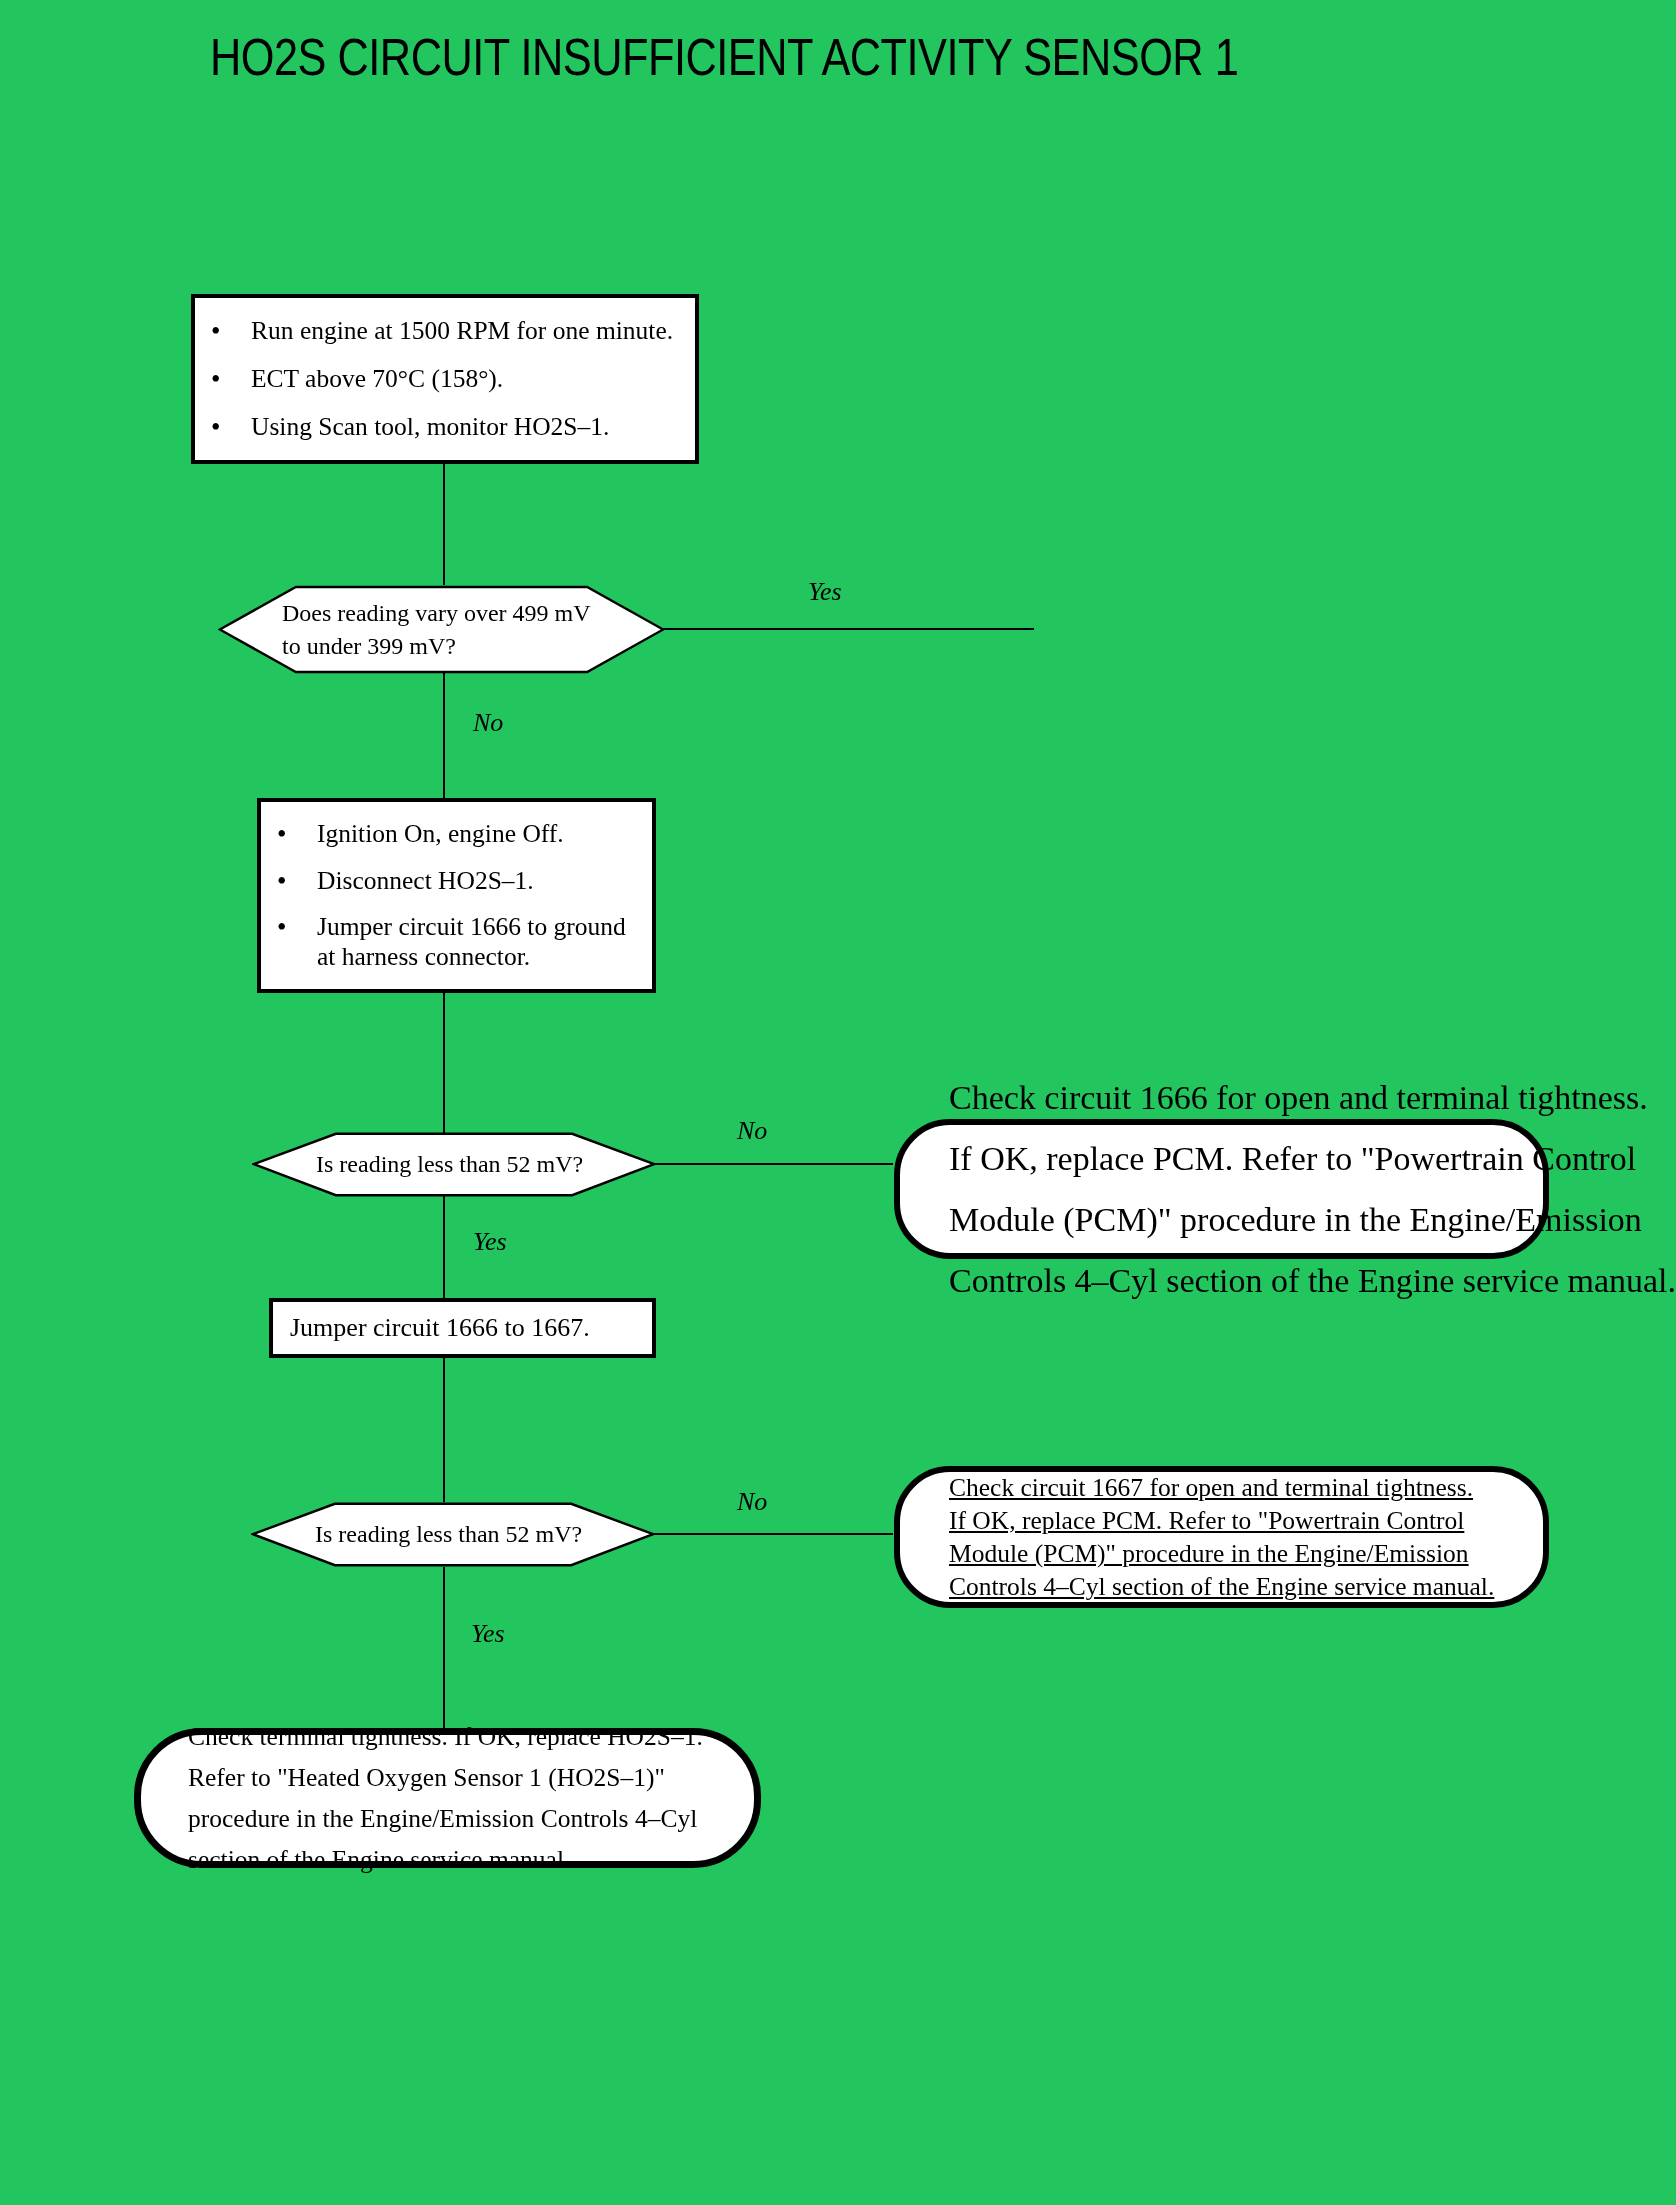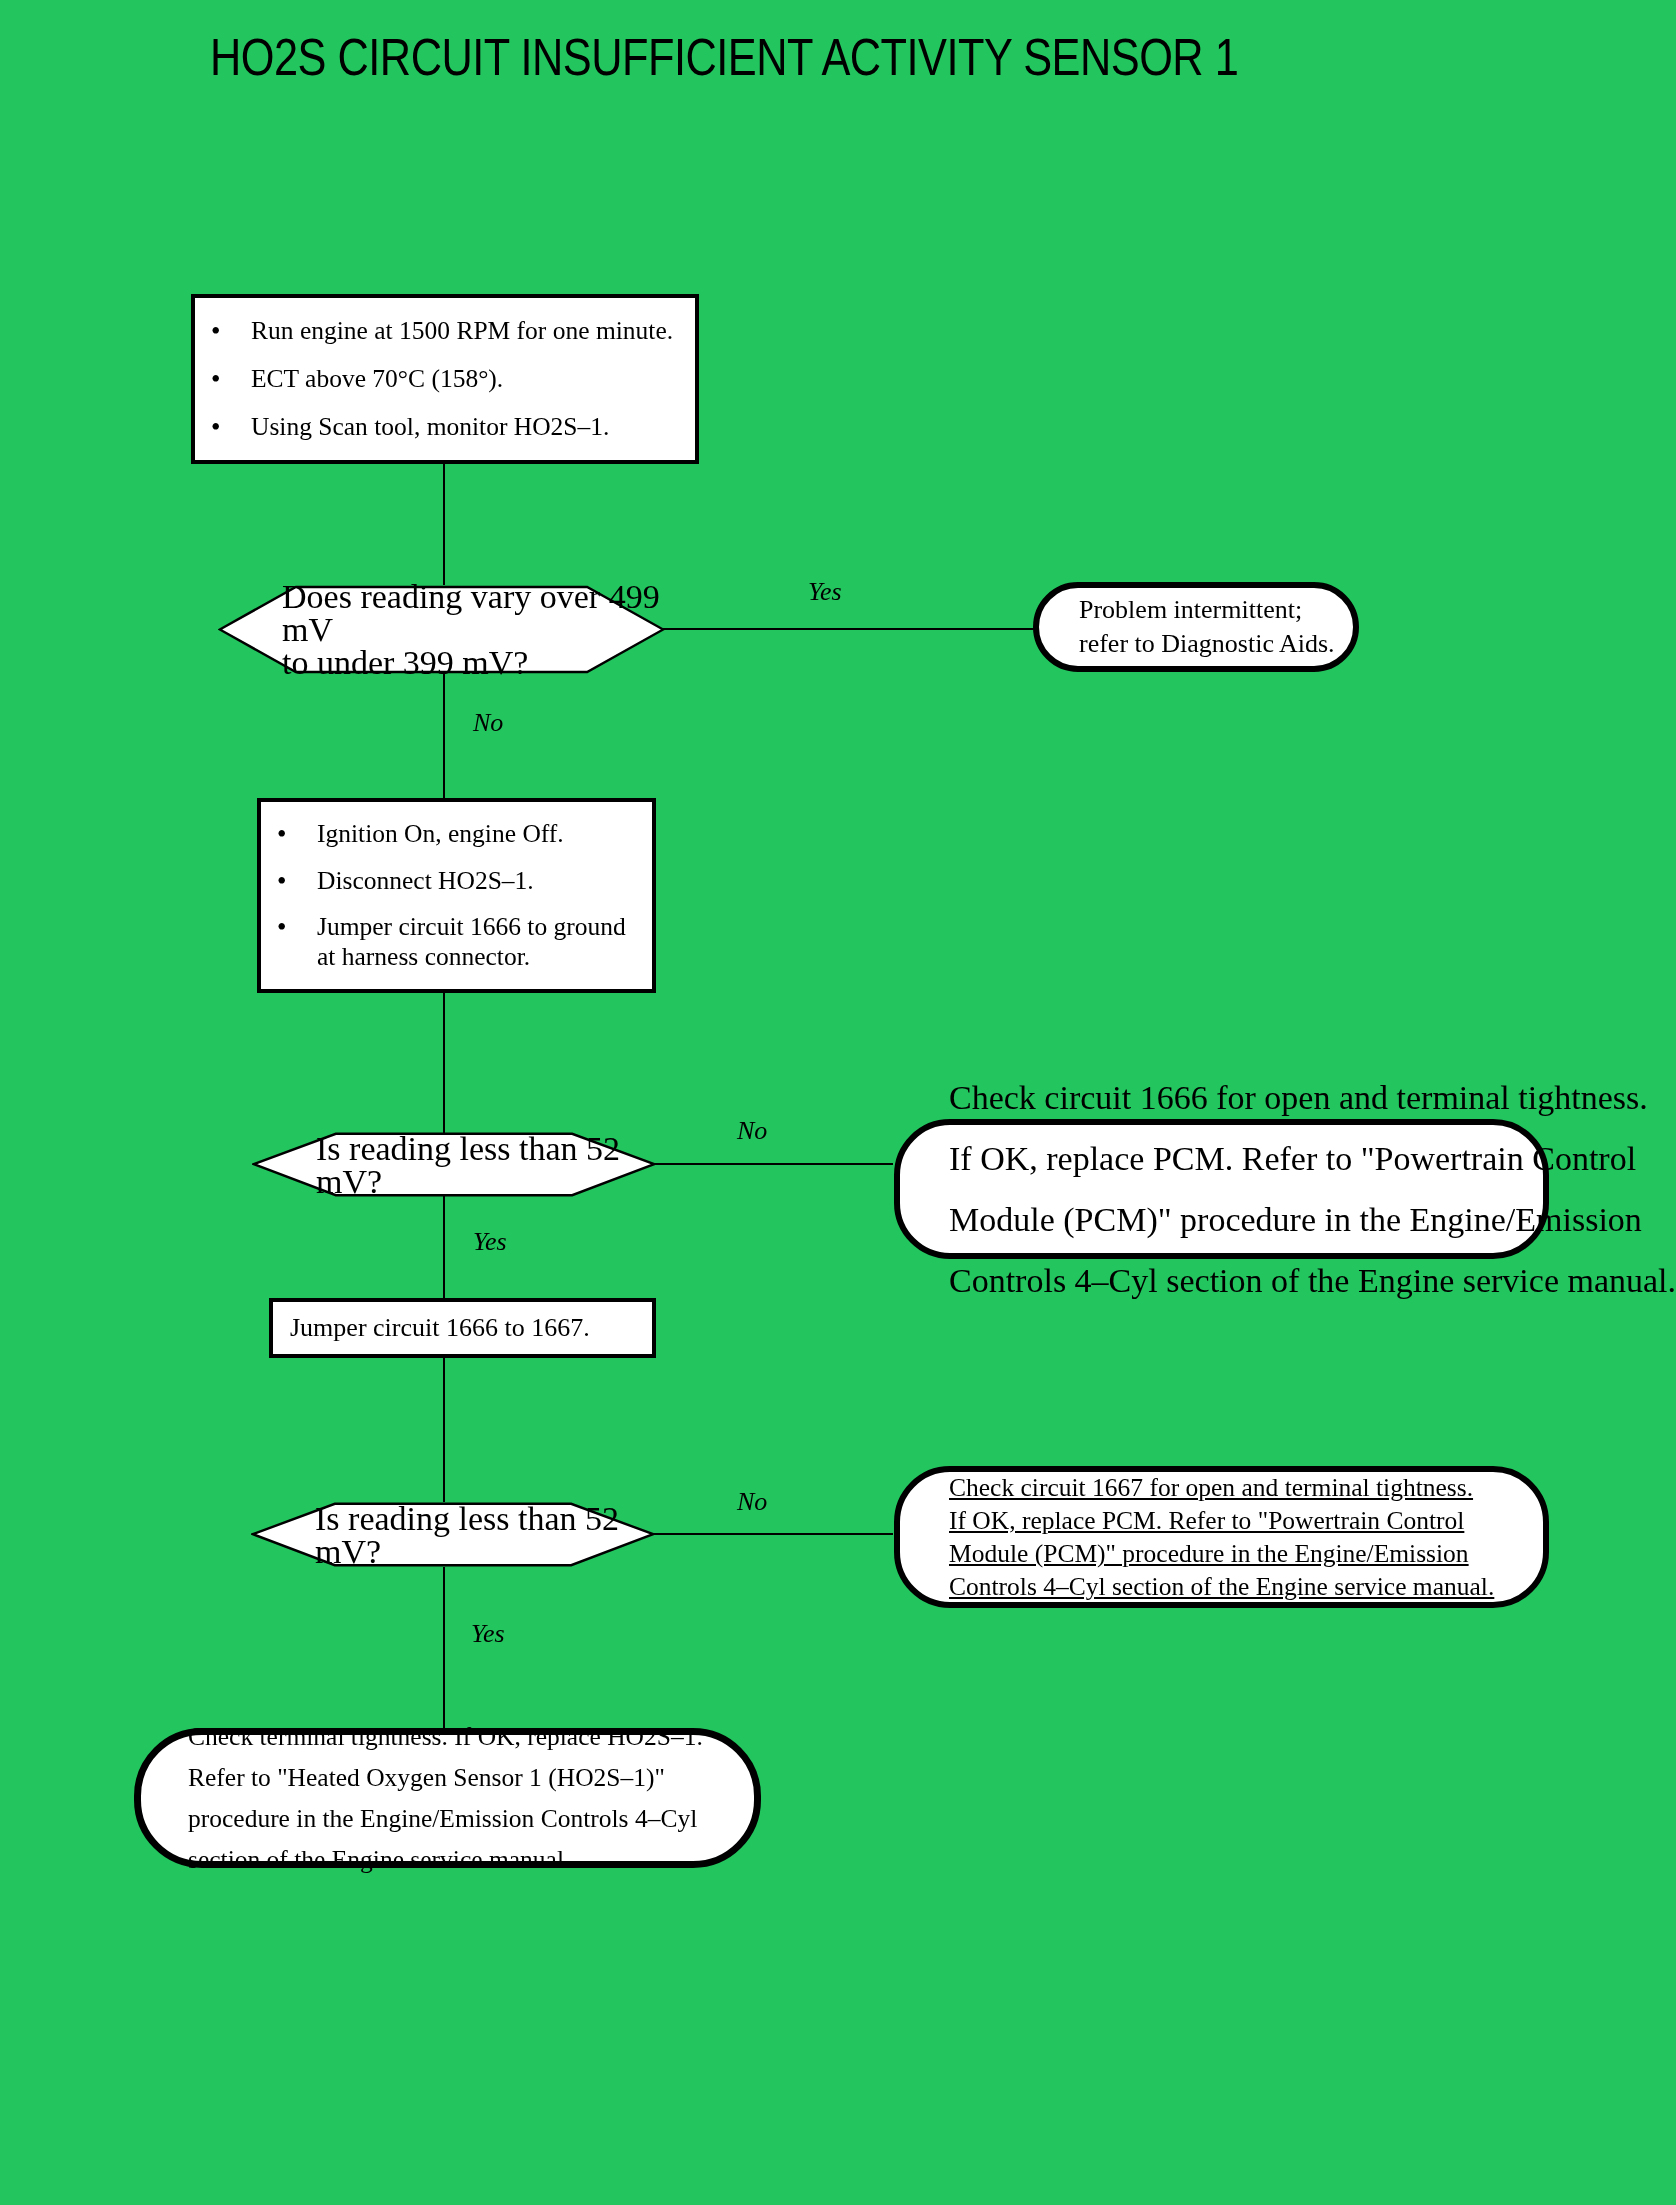--- a/index.html
+++ b/index.html
@@ -20,21 +20,21 @@
   .rectnode { border:4.3px solid #000; }
   .bullets { display:flex; flex-direction:column; justify-content:space-evenly; }
   .brow { display:flex; align-items:flex-start; padding-left:16px; padding-right:3.6px; }
   .bdot { flex:none; width:40px; font-size:27px; line-height:30px; }
   .btext { font-size:25.5px; line-height:30px; }
   .hex { position:absolute; }
   .hex svg { position:absolute; left:0; top:0; }
   .hextext {
     position:absolute; left:0; top:0; width:100%; height:100%;
     display:flex; flex-direction:column; justify-content:center;
-    box-sizing:border-box; font-size:34px; line-height:33px;
+    box-sizing:border-box; font-size:24px; line-height:33px;
   }
   .term {
     display:flex; flex-direction:column; justify-content:center;
     box-sizing:border-box; background:#ffffff;
   }
   .term div { white-space:nowrap; }
   .vline { position:absolute; width:2.4px; background:#000; }
   .hline { position:absolute; height:2.4px; background:#000; }
   .blabel { position:absolute; font-size:26px; line-height:26px;font-style:italic; }
   .centerline { justify-content:center; }
@@ -69,24 +69,20 @@
     </svg>
     <div class="hextext" style="padding-left:64px;">
       <div>Does reading vary over 499 mV</div>
       <div>to under 399 mV?</div>
     </div>
   </div>
 
   <div class="hline" style="left:663px; top:628px; width:371px;"></div>
   <div class="blabel" style="left:808px; top:579px;">Yes</div>
 
-  <div class="node term" style="left:1033px; top:582px; width:326px; height:90px; border:6px solid #000; border-radius:46px; padding-left:40px; line-height:34px; font-size:26px;">
-    <div>Problem intermittent;</div>
-    <div>refer to Diagnostic Aids.</div>
-  </div>
 
   <div class="vline" style="left:443px; top:673px; height:125px;"></div>
   <div class="blabel" style="left:473px; top:710px;">No</div>
 
   <div class="node rectnode bullets" style="left:257px; top:798px; width:399px; height:195px;">
     <div class="brow">
       <span class="bdot">•</span>
       <span class="btext">Ignition On, engine Off.</span>
     </div>
     <div class="brow">

